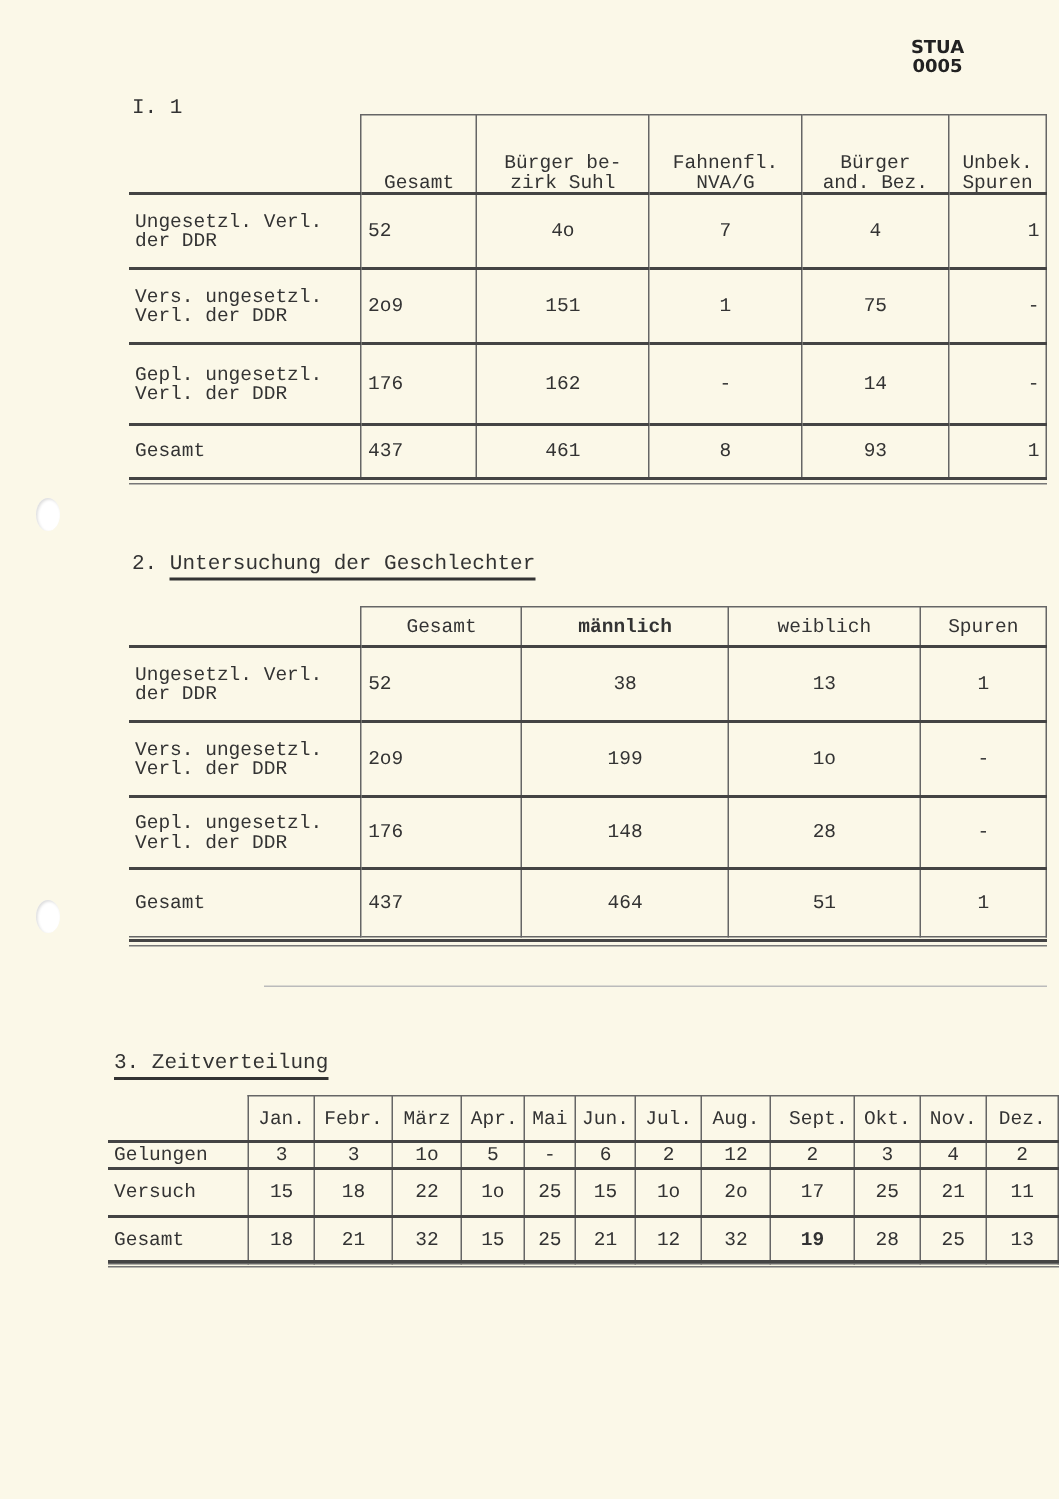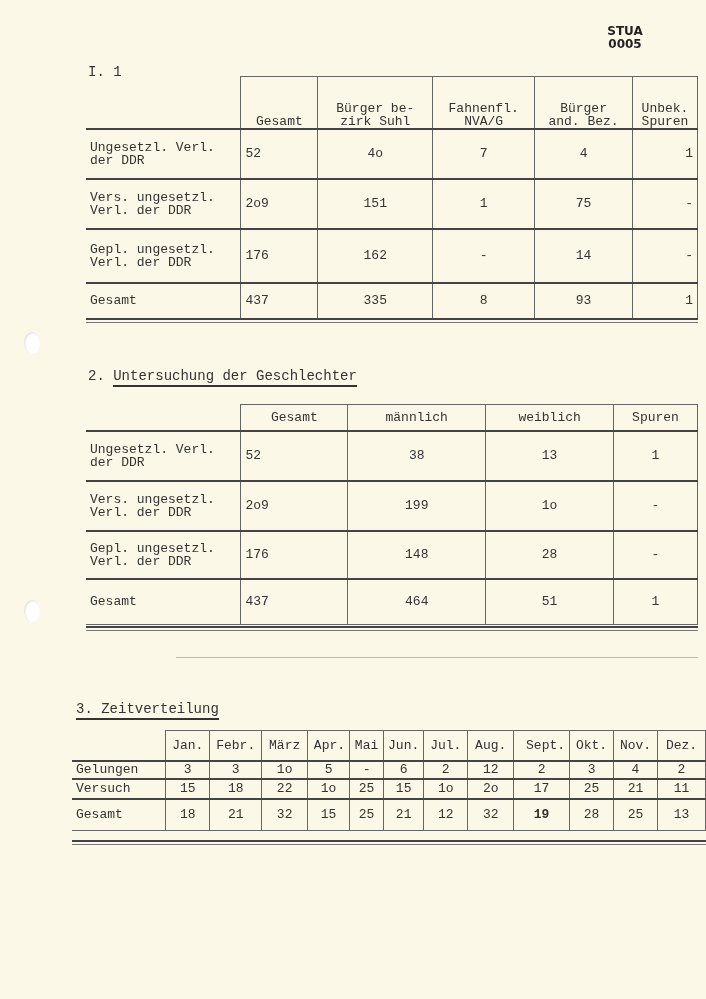--- a/index.html
+++ b/index.html
@@ -83,21 +83,21 @@
 Verl. der DDR</td>
         <td style="border-top: 2px solid rgb(68, 68, 68);">176</td>
         <td class="c" style="border-top: 2px solid rgb(68, 68, 68);">162</td>
         <td class="c" style="border-top: 2px solid rgb(68, 68, 68);">-</td>
         <td class="c" style="border-top: 2px solid rgb(68, 68, 68);">14</td>
         <td class="r" style="border-top: 2px solid rgb(68, 68, 68);">-</td>
       </tr>
       <tr style="height: 36px;">
         <td class="hl" style="white-space: pre; border-left: none; border-top: 2px solid rgb(68, 68, 68);">Gesamt</td>
         <td style="border-top: 2px solid rgb(68, 68, 68);">437</td>
-        <td class="c" style="border-top: 2px solid rgb(68, 68, 68);">335</td>
+        <td class="c" style="border-top: 2px solid rgb(68, 68, 68);">461</td>
         <td class="c" style="border-top: 2px solid rgb(68, 68, 68);">8</td>
         <td class="c" style="border-top: 2px solid rgb(68, 68, 68);">93</td>
         <td class="r" style="border-top: 2px solid rgb(68, 68, 68);">1</td>
       </tr>
     </tbody>
 </table>
 <div class="dbl" style="left:86px; top:318px; width:612px;"></div>
 
 <div class="abs title" style="left:88px; top:368px;">
   <span>2.</span>
@@ -108,21 +108,21 @@
       <col style="width:155px">
       <col style="width:107px">
       <col style="width:138px">
       <col style="width:128px">
       <col style="width:84px">
     </colgroup>
   <tbody id="t2body">
       <tr style="height: 26px;">
         <td class="hl c" style="white-space: pre; border-top: none; border-right: none; border-bottom: 2px solid rgb(68, 68, 68); border-left: none; border-image: initial;"></td>
         <td class="hl c" style="white-space: pre;">Gesamt</td>
-        <td class="hl c" style="white-space: pre;">männlich</td>
+        <td class="hl c" style="white-space: pre; font-weight: bold;">männlich</td>
         <td class="hl c" style="white-space: pre;">weiblich</td>
         <td class="hl c" style="white-space: pre;">Spuren</td>
       </tr>
       <tr style="height: 50px;">
         <td class="hl" style="white-space: pre; border-left: none; border-top: 2px solid rgb(68, 68, 68);">Ungesetzl. Verl.
 der DDR</td>
         <td style="border-top: 2px solid rgb(68, 68, 68);">52</td>
         <td class="c" style="border-top: 2px solid rgb(68, 68, 68);">38</td>
         <td class="c" style="border-top: 2px solid rgb(68, 68, 68);">13</td>
         <td class="c" style="border-top: 2px solid rgb(68, 68, 68);">1</td>
@@ -198,21 +198,21 @@
         <td class="c" style="border-top: 2px solid rgb(68, 68, 68);">5</td>
         <td class="c" style="border-top: 2px solid rgb(68, 68, 68);">-</td>
         <td class="c" style="border-top: 2px solid rgb(68, 68, 68);">6</td>
         <td class="c" style="border-top: 2px solid rgb(68, 68, 68);">2</td>
         <td class="c" style="border-top: 2px solid rgb(68, 68, 68);">12</td>
         <td class="c" style="border-top: 2px solid rgb(68, 68, 68);">2</td>
         <td class="c" style="border-top: 2px solid rgb(68, 68, 68);">3</td>
         <td class="c" style="border-top: 2px solid rgb(68, 68, 68);">4</td>
         <td class="c" style="border-top: 2px solid rgb(68, 68, 68);">2</td>
       </tr>
-      <tr style="height: 20px;">
+      <tr style="height: 32px;">
         <td class="hl" style="white-space: pre; border-left: none; border-top: 2px solid rgb(68, 68, 68);">Versuch</td>
         <td class="c" style="border-top: 2px solid rgb(68, 68, 68);">15</td>
         <td class="c" style="border-top: 2px solid rgb(68, 68, 68);">18</td>
         <td class="c" style="border-top: 2px solid rgb(68, 68, 68);">22</td>
         <td class="c" style="border-top: 2px solid rgb(68, 68, 68);">1o</td>
         <td class="c" style="border-top: 2px solid rgb(68, 68, 68);">25</td>
         <td class="c" style="border-top: 2px solid rgb(68, 68, 68);">15</td>
         <td class="c" style="border-top: 2px solid rgb(68, 68, 68);">1o</td>
         <td class="c" style="border-top: 2px solid rgb(68, 68, 68);">2o</td>
         <td class="c" style="border-top: 2px solid rgb(68, 68, 68);">17</td>

